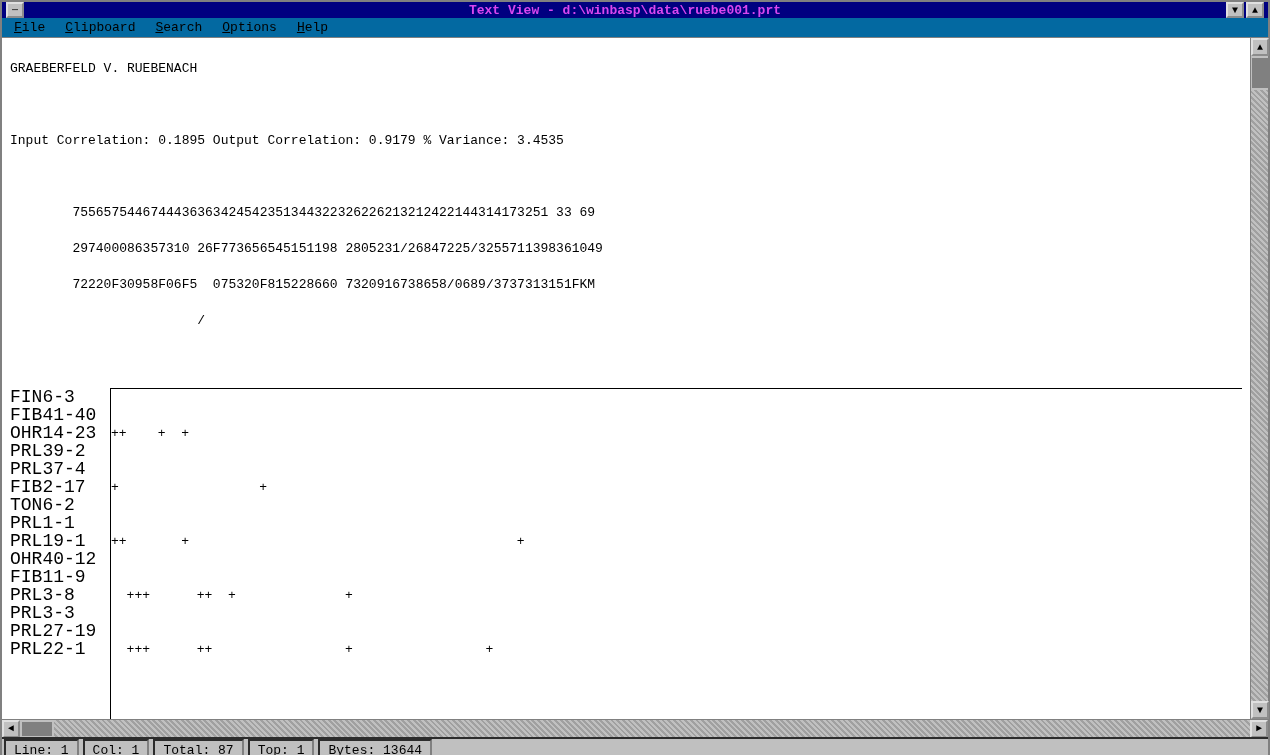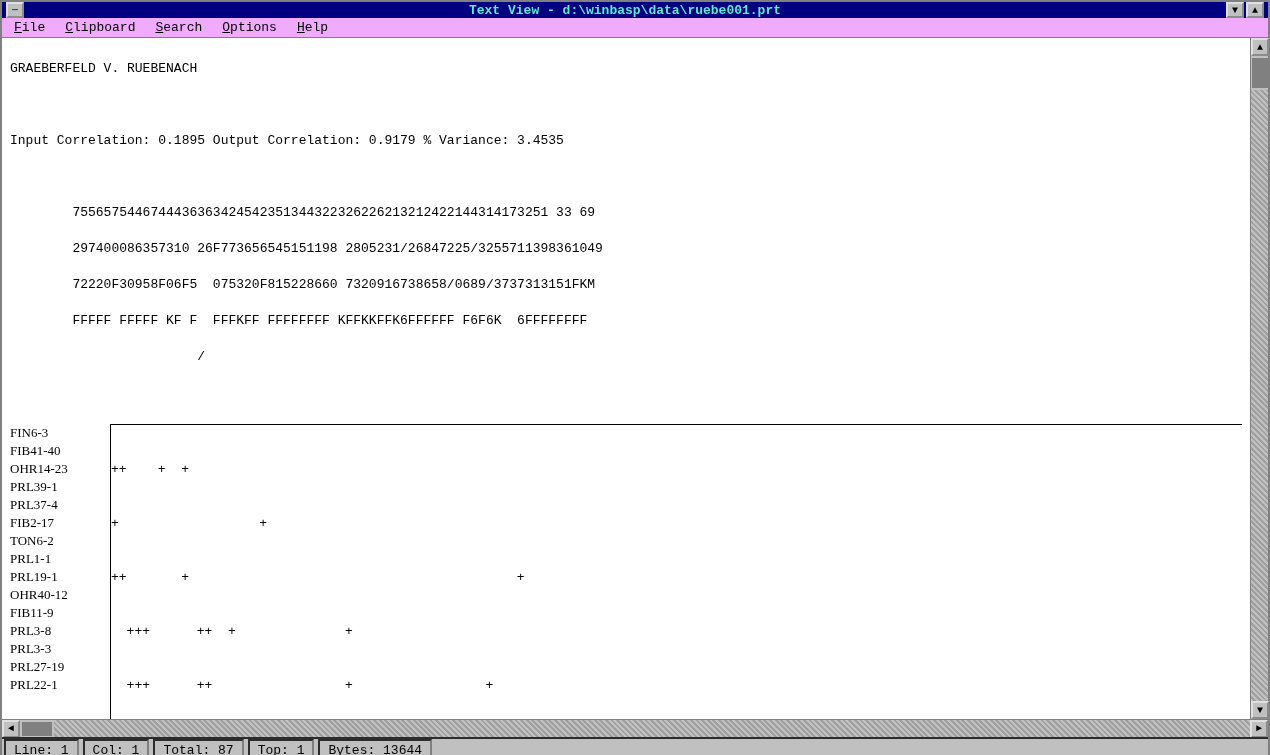--- a/index.html
+++ b/index.html
@@ -26,21 +26,21 @@
       justify-content: space-between;
       height: 24px;
       padding: 0 4px;
     }
 
     .title-bar-title {
       flex: 1;
       text-align: center;
       font-size: 13px;
       font-weight: bold;
-      color: #5eead4;
+      color: #d946ef;
     }
 
     .title-bar-buttons {
       display: flex;
       gap: 2px;
     }
 
     .title-btn {
       width: 18px;
       height: 16px;
@@ -63,21 +63,21 @@
       color: black;
       font-size: 10px;
       display: flex;
       align-items: center;
       justify-content: center;
       cursor: pointer;
     }
 
     
     .menu-bar {
-      background: #f0abfc;
+      background: #0369a1;
       display: flex;
       align-items: center;
       height: 24px;
       padding: 0 4px;
       border-bottom: 1px solid #808080;
       gap: 4px;
     }
 
     .menu-item {
       padding: 2px 8px;
@@ -233,22 +233,22 @@
     }
 
     .row-labels {
       display: flex;
       flex-direction: column;
       min-width: 100px;
     }
 
     .row-label {
       line-height: 18px;
-      font-family: Liberation Serif, serif;
-      font-size: 13px;
+      font-family: Liberation Mono, monospace;
+      font-size: 18px;
     }
 
     .data-section {
       border-left: 1px solid black;
       border-top: 1px solid black;
       flex: 1;
       overflow: hidden;
     }
   </style>
 </head>
@@ -275,29 +275,28 @@
 
   <div class="window-area">
     <div class="content-area">
 <span class="content-line">GRAEBERFELD V. RUEBENACH</span>
 <span class="content-line"> </span>
 <span class="content-line">Input Correlation: 0.1895 Output Correlation: 0.9179 % Variance: 3.4535</span>
 <span class="content-line"> </span>
 <span class="content-line">        7556575446744436363424542351344322326226213212422144314173251 33 69</span>
 <span class="content-line">        297400086357310 26F773656545151198 2805231/26847225/3255711398361049</span>
 <span class="content-line">        72220F30958F06F5  075320F815228660 7320916738658/0689/3737313151FKM</span>
-<span class="content-line">        FFFFF FFFFF KF F  FFFKFF FFFFFFFF KFFKKFFK6FFFFFF F6F6K  6FFFFFFFF</span>
 <span class="content-line">                        /</span>
 <span class="content-line"> </span>
 <div class="table-area">
   <div class="row-labels">
     <span class="row-label">FIN6-3  </span>
     <span class="row-label">FIB41-40</span>
     <span class="row-label">OHR14-23</span>
-    <span class="row-label">PRL39-1 </span>
+    <span class="row-label">PRL39-2 </span>
     <span class="row-label">PRL37-4 </span>
     <span class="row-label">FIB2-17 </span>
     <span class="row-label">TON6-2  </span>
     <span class="row-label">PRL1-1  </span>
     <span class="row-label">PRL19-1 </span>
     <span class="row-label">OHR40-12</span>
     <span class="row-label">FIB11-9 </span>
     <span class="row-label">PRL3-8  </span>
     <span class="row-label">PRL3-3  </span>
     <span class="row-label">PRL27-19</span>

